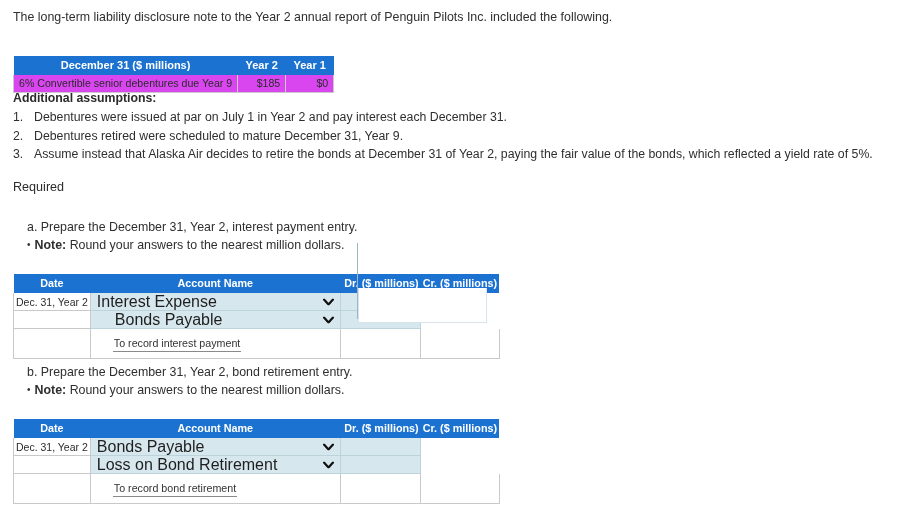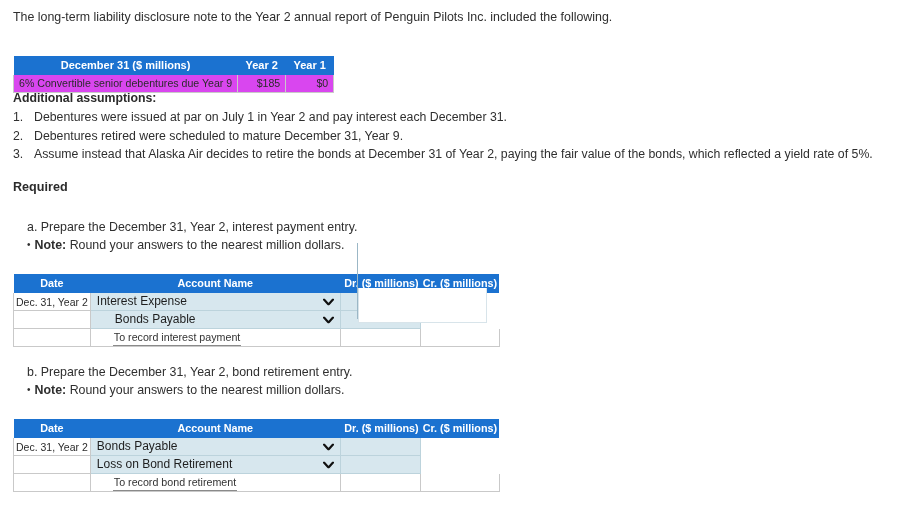--- a/index.html
+++ b/index.html
@@ -92,21 +92,21 @@
     position: absolute;
     left: 0;
     top: 0;
   }
 
   
   .required-heading {
     position: absolute;
     left: 13px;
     top: 180px;
-    font-weight: bold;
+    font-weight: normal;
     font-size: 12.6px;
     color: #2b2b2b;
   }
 
   
   .prompt { position: absolute; left: 27px; white-space: nowrap; }
   .prompt .line1 { font-size: 12.4px; color: #2f2f2f; line-height: 18px; }
   .prompt .line2 { font-size: 12.4px; color: #2f2f2f; line-height: 18px; }
   .prompt .bullet { margin-right: 4px; font-size: 10px; vertical-align: 1px; }
   .prompt .note-label { font-weight: bold; }
@@ -161,42 +161,42 @@
 
   
   .je td.acct-cell {
     background: #d7e7ee;
     border: 1px solid #bcd3dc;
     border-top: none;
     position: relative;
     padding: 0 22px 0 6px;
   }
   .je td.acct-cell .acct-text {
-    font-size: 12px;
+    font-size: 16px;
     color: #1e1e1e;
     white-space: nowrap;
     display: block;
     line-height: 17px;
   }
   .je td.acct-cell .acct-text.indent { padding-left: 18px; }
   .je td.acct-cell .chev {
     position: absolute;
     right: 6px;
     top: 50%;
     transform: translateY(-50%);
     width: 11px;
     height: 7px;
     line-height: 0;
   }
   .je td.acct-cell .chev svg { display: block; }
 
   
   .je td.memo-cell {
     background: #ffffff;
-    padding: 0 6px;
+    padding: 6px 6px;
     border: 1px solid #c9c9c9;
     border-top: none;
   }
   .je td.memo-cell .memo-text {
     font-size: 10.7px;
     color: #333333;
     border-bottom: 1px solid #8a8a8a;
     display: inline-block;
     padding: 0 1px;
     line-height: 15px;

